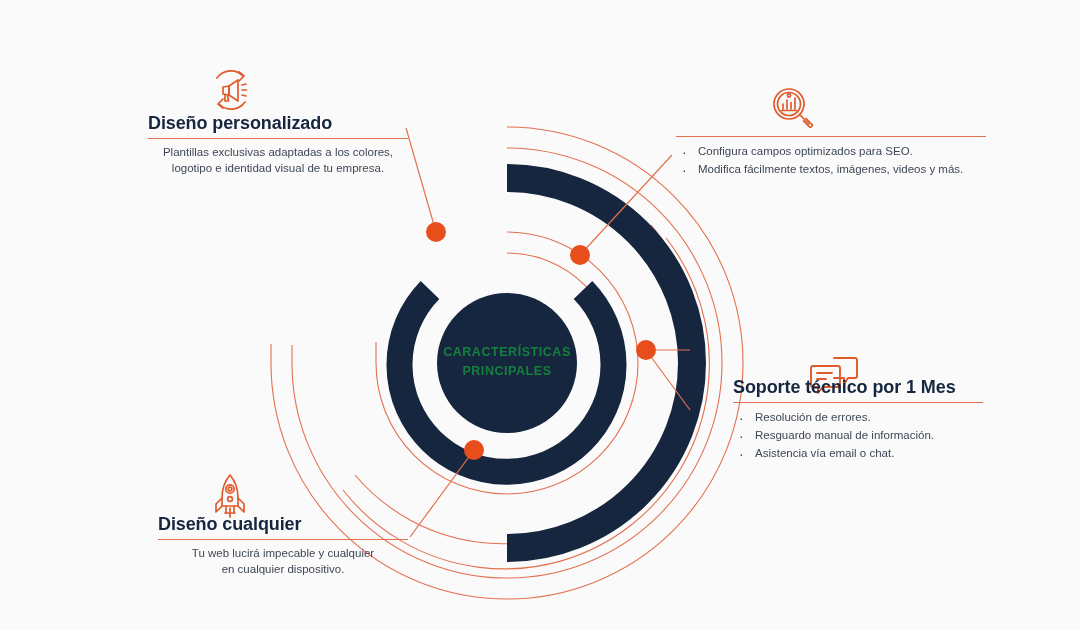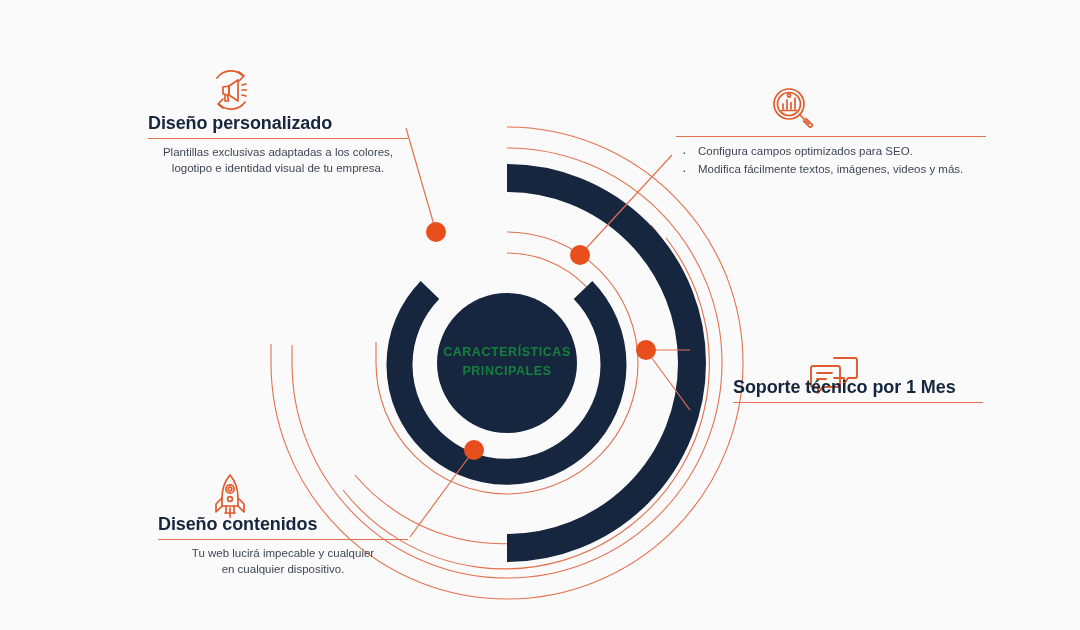--- a/index.html
+++ b/index.html
@@ -174,24 +174,29 @@
     <div class="rule"></div>
     <ul class="blk-list">
       <li>Configura campos optimizados para SEO.</li>
       <li>Modifica fácilmente textos, imágenes, videos y más.</li>
     </ul>
   </div>
 
   <div class="blk" style="left:733px; top:377px; width:250px;">
     <div class="blk-title">Soporte técnico por 1 Mes</div>
     <div class="rule"></div>
+    <ul class="blk-list">
+      <li>Resolución de errores.</li>
+      <li>Resguardo manual de información.</li>
+      <li>Asistencia vía email o chat.</li>
+    </ul>
   </div>
 
   <div class="blk" style="left:158px; top:514px; width:250px;">
-    <div class="blk-title">Diseño contenidos</div>
+    <div class="blk-title">Diseño cualquier</div>
     <div class="rule"></div>
     <div class="blk-body">
       <div>Tu web lucirá impecable y cualquier</div>
       <div>en cualquier dispositivo.</div>
     </div>
   </div>
 
 </div>
 
 </body></html>

